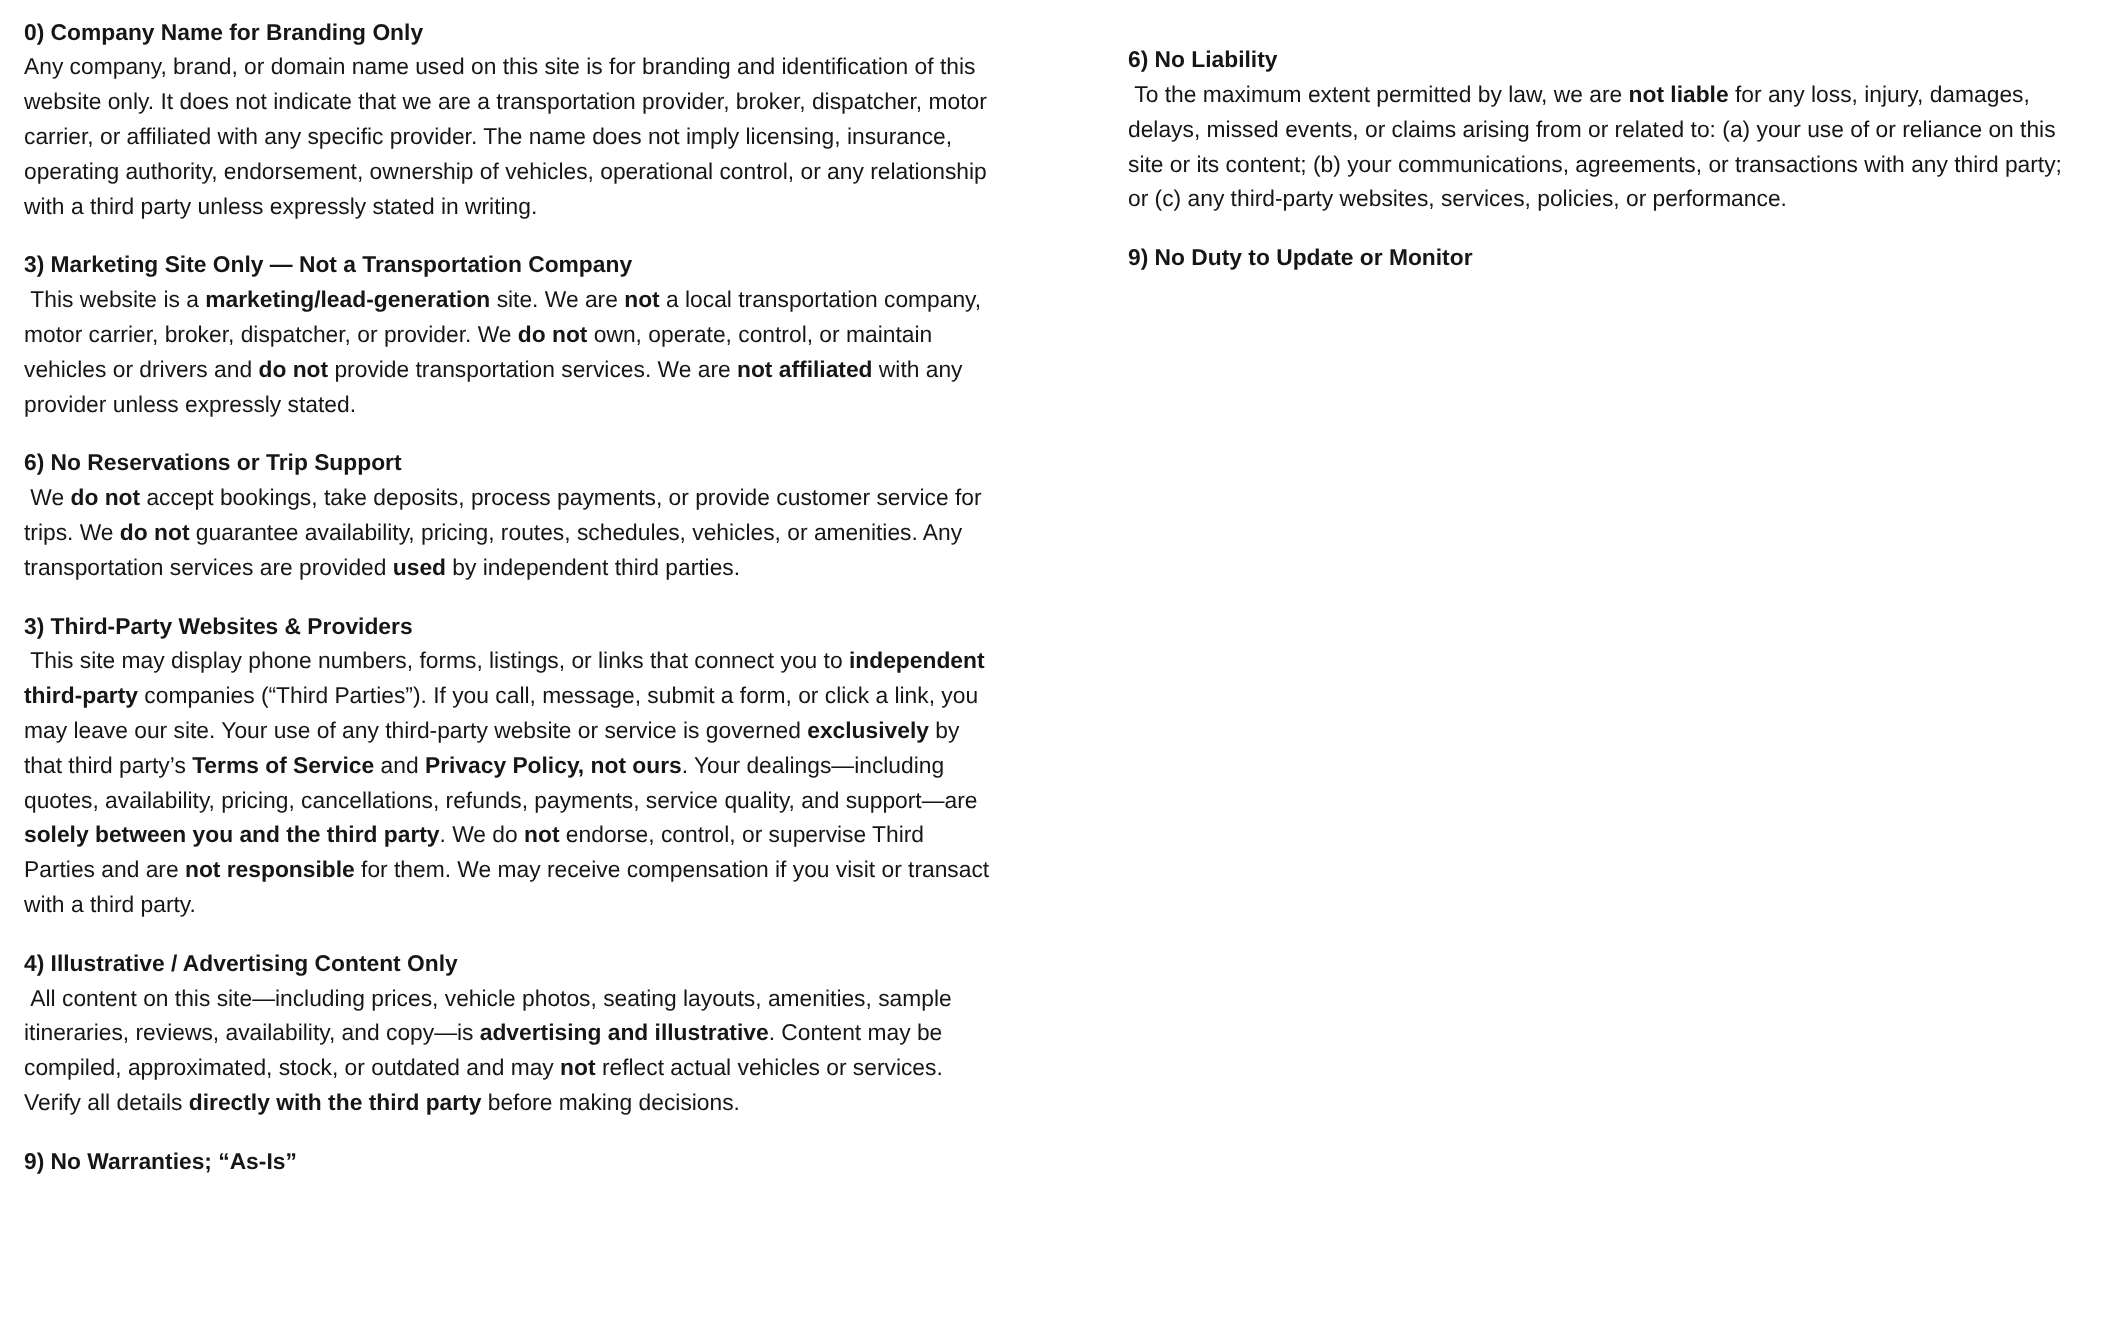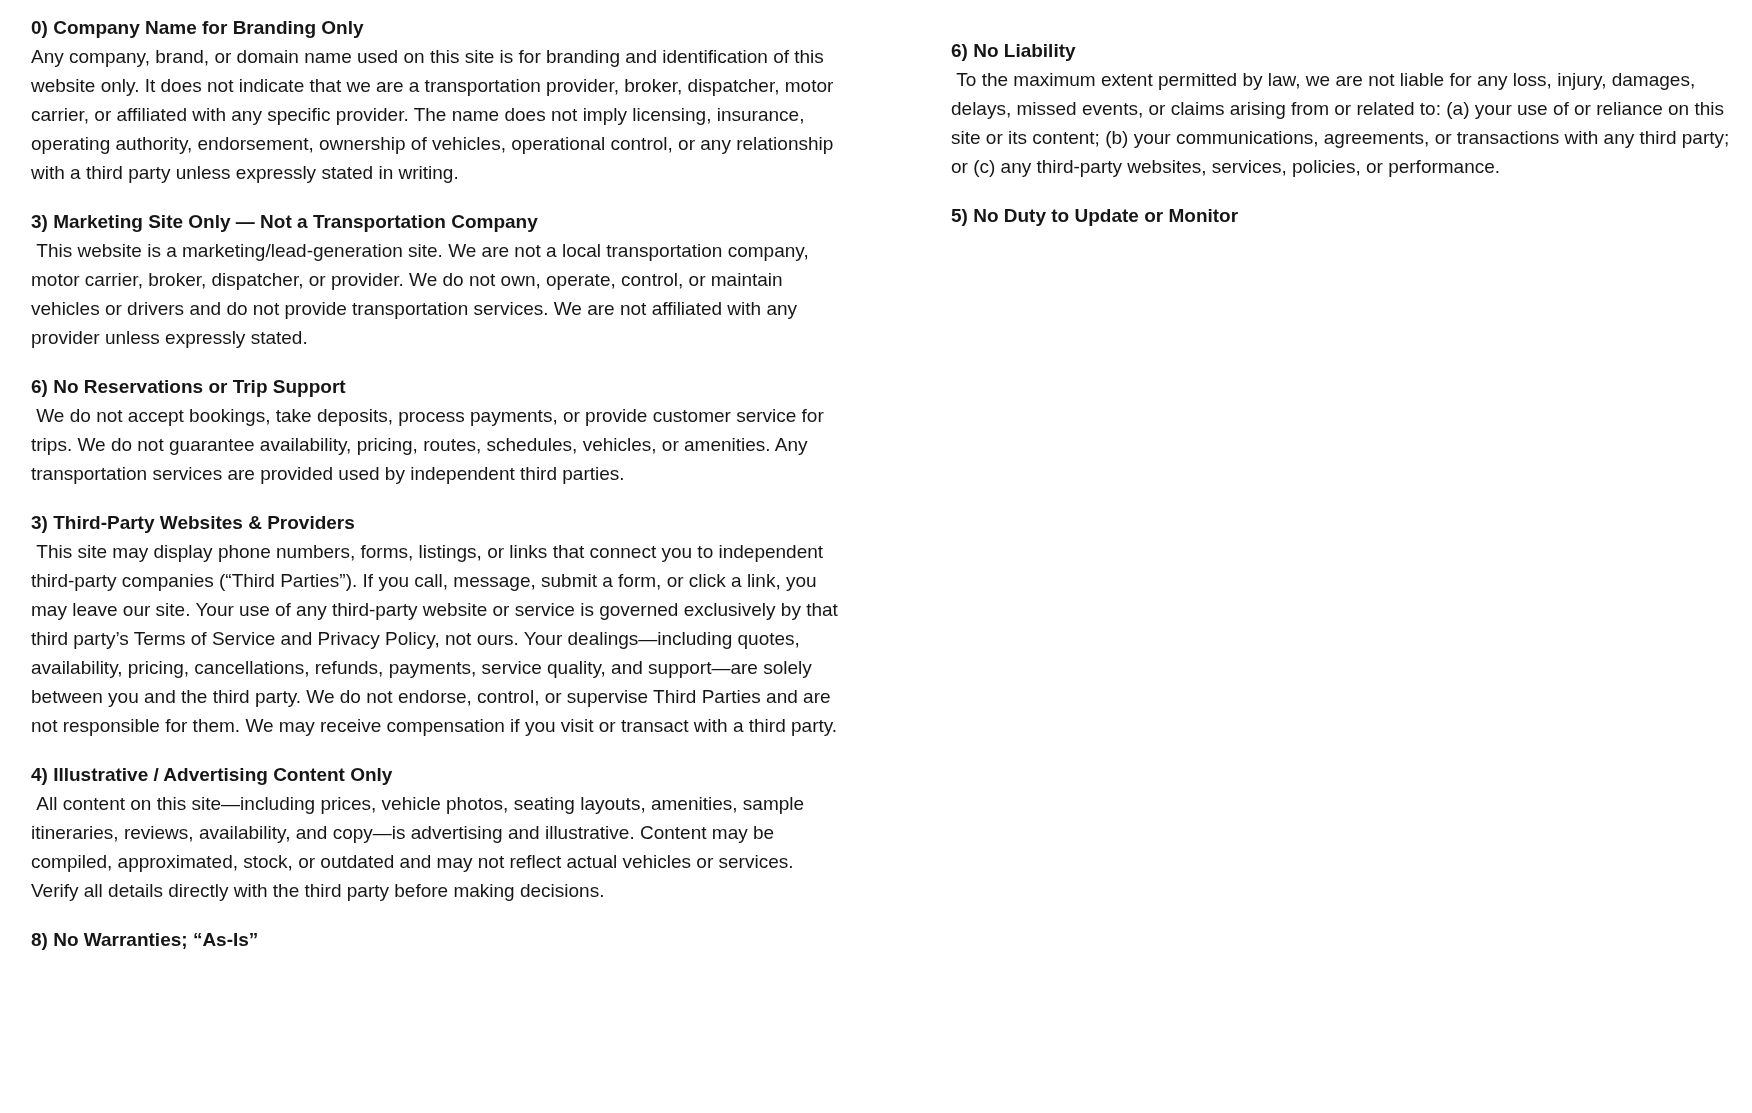--- a/index.html
+++ b/index.html
@@ -24,39 +24,38 @@
     align-items: flex-start;
   }
   .col {
     font-size: 19px;
     line-height: 29px;
   }
   .col-left {
     width: 812px;
     margin-right: 108px;
     flex: 0 0 auto;
-    margin-left: 11px;
   }
   .col-right {
     width: 795px;
     padding-top: 23px;
     flex: 0 0 auto;
   }
   section.disclaimer-section {
     margin: 0 0 20px 0;
   }
   section.disclaimer-section p {
     margin: 0;
     white-space: pre-wrap; 
   }
   p.heading {
     font-weight: bold;
   }
   p.body b {
-    font-weight: normal;
+    font-weight: bold;
   }
 </style>
 </head>
 <body style="background: rgb(255, 255, 255); color: rgb(22, 22, 22);">
 
 <div class="page">
   <div class="col col-left" id="col-left">
       <section class="disclaimer-section">
         <p class="heading">0) Company Name for Branding Only</p>
         <p class="body">Any company, brand, or domain name used on this site is for branding and identification of this website only. It does not indicate that we are a transportation provider, broker, dispatcher, motor carrier, or affiliated with any specific provider. The name does not imply licensing, insurance, operating authority, endorsement, ownership of vehicles, operational control, or any relationship with a third party unless expressly stated in writing.</p>
@@ -71,25 +70,25 @@
       </section>
       <section class="disclaimer-section">
         <p class="heading">3) Third-Party Websites &amp; Providers</p>
         <p class="body"> This site may display phone numbers, forms, listings, or links that connect you to <b>independent third-party</b> companies (“Third Parties”). If you call, message, submit a form, or click a link, you may leave our site. Your use of any third-party website or service is governed <b>exclusively</b> by that third party’s <b>Terms of Service</b> and <b>Privacy Policy,</b> <b>not ours</b>. Your dealings—including quotes, availability, pricing, cancellations, refunds, payments, service quality, and support—are <b>solely between you and the third party</b>. We do <b>not</b> endorse, control, or supervise Third Parties and are <b>not responsible</b> for them. We may receive compensation if you visit or transact with a third party.</p>
       </section>
       <section class="disclaimer-section">
         <p class="heading">4) Illustrative / Advertising Content Only</p>
         <p class="body"> All content on this site—including prices, vehicle photos, seating layouts, amenities, sample itineraries, reviews, availability, and copy—is <b>advertising and illustrative</b>. Content may be compiled, approximated, stock, or outdated and may <b>not</b> reflect actual vehicles or services. Verify all details <b>directly with the third party</b> before making decisions.</p>
       </section>
       <section class="disclaimer-section">
-        <p class="heading">8) No Warranties; “As-Is”</p>
+        <p class="heading">9) No Warranties; “As-Is”</p>
       </section>
     </div>
   <div class="col col-right" id="col-right">
       <section class="disclaimer-section">
         <p class="heading">6) No Liability</p>
         <p class="body"> To the maximum extent permitted by law, we are <b>not liable</b> for any loss, injury, damages, delays, missed events, or claims arising from or related to: (a) your use of or reliance on this site or its content; (b) your communications, agreements, or transactions with any third party; or (c) any third-party websites, services, policies, or performance.</p>
       </section>
       <section class="disclaimer-section">
-        <p class="heading">5) No Duty to Update or Monitor</p>
+        <p class="heading">9) No Duty to Update or Monitor</p>
       </section>
     </div>
 </div>
 
 </body></html>

